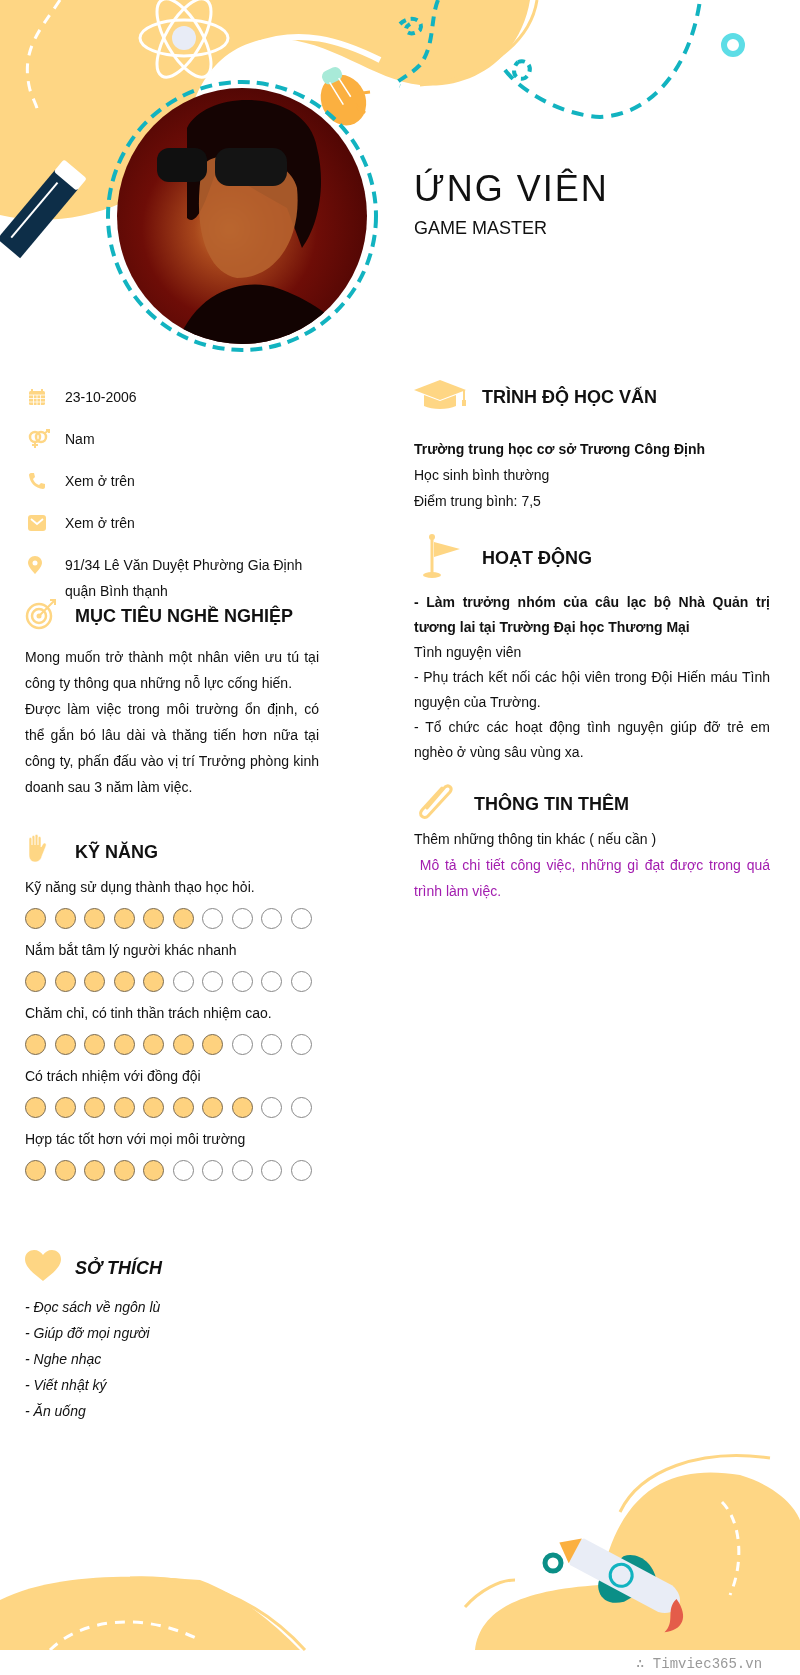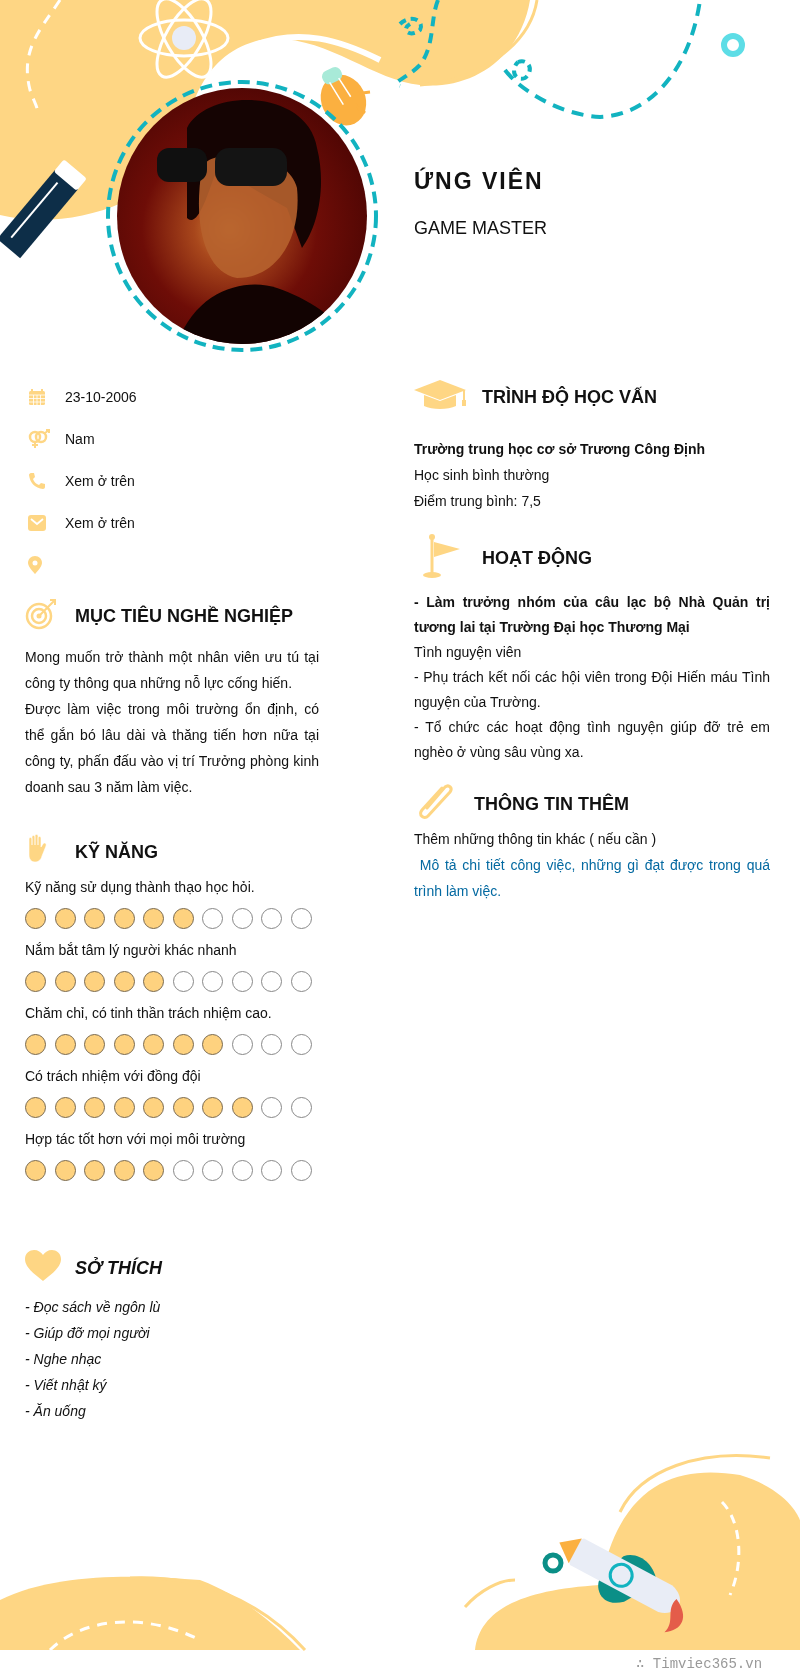--- a/index.html
+++ b/index.html
@@ -1,37 +1,37 @@
 <!DOCTYPE html>
 <html><head>
 <meta charset="utf-8">
 <style>
   html,body{margin:0;padding:0;background:#fff;}
   body{width:800px;height:1675px;position:relative;overflow:hidden;font-family:"Liberation Sans",sans-serif;color:#111;}
   .deco{position:absolute;left:0;top:0;width:800px;height:1675px;pointer-events:none;}
   .photo{position:absolute;left:117px;top:88px;width:250px;height:256px;border-radius:50%;overflow:hidden;
     background:radial-gradient(ellipse at 45% 55%, #d8893a 0%, #a8471c 18%, #6e0d07 45%, #4a0503 80%);}
-  .name{position:absolute;left:414px;top:168px;font-size:23px;font-weight:bold;letter-spacing:2px;}
+  .name{position:absolute;left:414px;top:168px;font-size:36px;font-weight:normal;letter-spacing:2px;}
   .job{position:absolute;left:414px;top:218px;font-size:18px;}
   .contact{position:absolute;left:28px;top:384px;width:300px;}
   .crow{display:flex;align-items:flex-start;margin-bottom:16px;font-size:14px;line-height:26px;}
   .crow .ic{width:37px;height:26px;flex:none;display:flex;align-items:center;}
   .left{position:absolute;left:25px;width:294px;}
   .sec-h{display:flex;align-items:center;height:40px;}
   .sec-h .ic{width:50px;flex:none;}
   .sec-h .t{font-size:18px;font-weight:bold;}
   .para{font-size:14px;line-height:26px;text-align:justify;}
   .skill-l{font-size:14px;line-height:22px;margin-top:0;}
   .dots{display:flex;gap:8.5px;margin-top:10px;margin-bottom:10px;}
   .dot{width:19px;height:19px;border-radius:50%;border:1.5px solid #888;background:#fff;}
   .dot.on{background:#fed27f;border-color:#7a6a50;}
   .hobby{font-size:14px;line-height:26px;}
   .right{position:absolute;left:414px;width:356px;}
   .bold{font-weight:bold;}
-  .muted{color:#0369a1;}
+  .muted{color:#a21caf;}
   .wm{position:absolute;left:636px;top:1655px;font-family:"Liberation Mono",monospace;font-size:14px;color:#999;}
 </style>
 </head>
 <body>
 
 <svg class="deco" viewBox="0 0 800 1675">
 
   <path d="M0 0 H530 C520 60 470 90 420 85 C370 80 320 30 260 40 C200 55 190 110 180 150 C150 210 60 230 0 215 Z" fill="#fed684"></path>
   <path d="M255 45 C300 28 340 40 380 60" stroke="#fff" stroke-width="6" fill="none"></path>
   <path d="M420 85 C480 80 530 45 537 0" stroke="#fed684" stroke-width="3" fill="none"></path>
@@ -137,20 +137,21 @@
     </span>
     <span>Xem ở trên</span>
   </div>
   <div class="crow">
     <span class="ic">
       <svg width="14" height="18" viewBox="0 0 14 18">
           <path d="M7 0 C11 0 14 3 14 7 C14 11 7 18 7 18 C7 18 0 11 0 7 C0 3 3 0 7 0 Z" fill="#fed684"></path>
           <circle cx="7" cy="7" r="2.5" fill="#fff"></circle>
         </svg>
     </span>
+    <span style="width:240px;">91/34 Lê Văn Duyệt Phường Gia Định quận Bình thạnh</span>
   </div>
 </div>
 
 <div class="left" style="top:596px;">
   <div class="sec-h">
     <span class="ic">
       <svg width="32" height="32" viewBox="0 0 32 32">
           <circle cx="14" cy="18" r="12" fill="none" stroke="#fed684" stroke-width="2.5"></circle>
           <circle cx="14" cy="18" r="7" fill="none" stroke="#fed684" stroke-width="2.5"></circle>
           <circle cx="14" cy="18" r="2.5" fill="#fed684"></circle>

